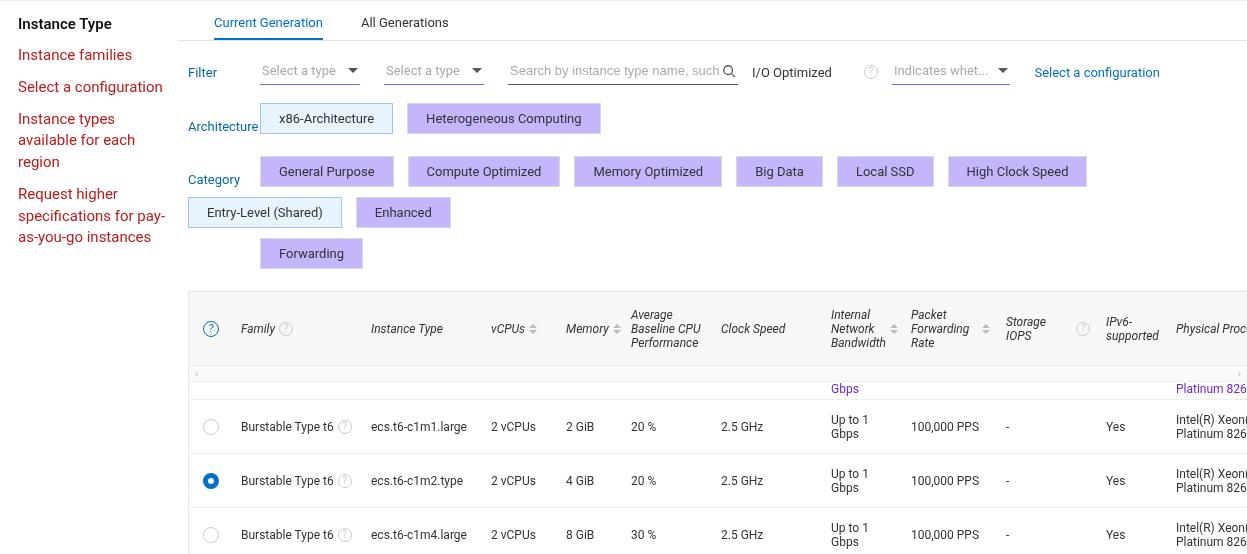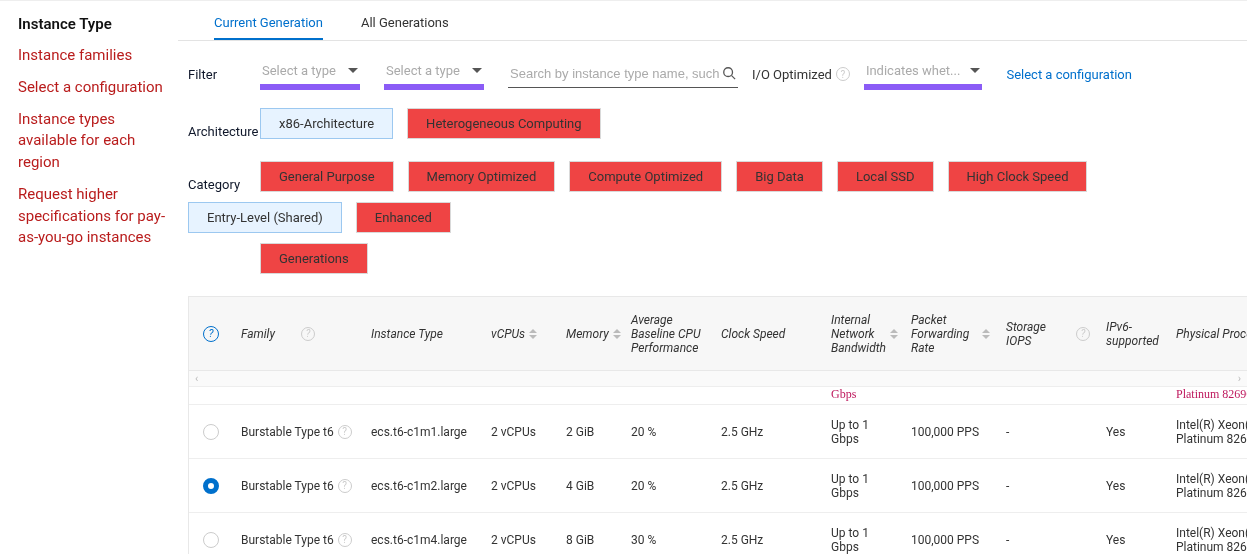--- a/index.html
+++ b/index.html
@@ -6,32 +6,32 @@
 body { font-family: -apple-system, BlinkMacSystemFont, "Segoe UI", Roboto, "Helvetica Neue", Arial, sans-serif; font-size: 13px; color: #333; background: #fff; }
 .page { display: flex; width: 1247px; border-top: 1px solid #eee; }
 .sidebar { width: 178px; padding: 14px 8px 14px 18px; flex-shrink: 0; }
 .sidebar h2 { font-size: 15px; font-weight: 600; color: #111; margin-bottom: 12px; }
 .sidebar-item { font-size: 15px; color: #b91c1c; line-height: 1.45; margin-bottom: 10px; cursor: pointer; }
 .main { flex: 1; overflow: hidden; }
 .tabs { display: flex; border-bottom: 1px solid #e3e3e3; padding-left: 36px; }
 .tab { padding: 14px 0 8px 0; margin-right: 38px; font-size: 13px; color: #333; cursor: pointer; border-bottom: 2px solid transparent; }
 .tab.active { color: #0070cc; border-bottom-color: #0070cc; }
 .filter-row { display: flex; align-items: center; padding: 18px 0 18px 10px; flex-wrap: nowrap; }
-.row-label { font-size: 13px; color: #0f172a; width: 72px; flex-shrink: 0; }
-.select-box { display: flex; align-items: center; justify-content: space-between; border-bottom: 6px solid #8b5cf6; padding: 4px 2px 6px 2px; margin-right: 24px; min-width: 100px; color: #aaa; font-size: 13px; cursor: pointer; }
+.row-label { font-size: 13px; color: #0369a1; width: 72px; flex-shrink: 0; }
+.select-box { display: flex; align-items: center; justify-content: space-between; border-bottom: 1px solid #8b5cf6; padding: 4px 2px 6px 2px; margin-right: 24px; min-width: 100px; color: #aaa; font-size: 13px; cursor: pointer; }
 .caret { width: 0; height: 0; border-left: 5px solid transparent; border-right: 5px solid transparent; border-top: 5px solid #555; margin-left: 10px; }
 .search-box { display: flex; align-items: center; border-bottom: 1px solid #555; padding: 4px 2px 6px 2px; margin-right: 14px; width: 230px; }
 .search-box input { border: none; outline: none; font-size: 13px; width: 100%; color: #333; }
 .search-box input::placeholder { color: #aaa; }
 .search-icon { width: 14px; height: 14px; flex-shrink: 0; }
-.io-label { display: flex; font-size: 13px; color: #333; margin-right: 14px; }
+.io-label { display: flex; font-size: 13px; color: #333; margin-right: 14px; gap: 28px; }
 .help-icon { display: inline-flex; align-items: center; justify-content: center; width: 14px; height: 14px; border: 1px solid #ccc; border-radius: 50%; color: #ccc; font-size: 10px; margin-left: 4px; flex-shrink: 0; }
 .link { color: #0070cc; font-size: 13px; cursor: pointer; }
 .chip-row { display: flex; align-items: flex-end; padding: 0 0 12px 10px; flex-wrap: wrap; }
-.chip { display: inline-flex; align-items: center; justify-content: center; border: 1px solid #d9d9d9; padding: 7px 18px; font-size: 13px; color: #333; margin-right: 14px; margin-bottom: 10px; cursor: pointer; background: #ef4444; white-space: nowrap; }
+.chip { display: inline-flex; align-items: center; justify-content: center; border: 1px solid #d9d9d9; padding: 7px 18px; font-size: 13px; color: #333; margin-right: 14px; margin-bottom: 10px; cursor: pointer; background: #c4b5fd; white-space: nowrap; }
 .chip.active { background: #e7f3ff; border-color: #9cc8f0; }
 .chip-row .row-label { margin-bottom: 10px; }
 .table-wrap { margin-left: 10px; border: 1px solid #e8e8e8; border-right: none; overflow: hidden; }
 .thead { display: flex; background: #f7f7f7; border-bottom: 1px solid #e8e8e8; align-items: center; min-height: 74px; }
 .th, .td { padding: 10px 8px; font-size: 12px; color: #333; display: flex; align-items: center; }
 .th { font-weight: 400; color: #333; font-style: italic; }
 .col-radio { width: 44px; justify-content: center; flex-shrink: 0; }
 .col-family { width: 130px; flex-shrink: 0; }
 .col-itype { width: 120px; flex-shrink: 0; }
 .col-vcpu { width: 75px; flex-shrink: 0; }
@@ -41,26 +41,26 @@
 .col-band { width: 80px; flex-shrink: 0; }
 .col-pps { width: 95px; flex-shrink: 0; }
 .col-iops { width: 100px; flex-shrink: 0; }
 .col-ipv6 { width: 70px; flex-shrink: 0; }
 .col-proc { width: 120px; flex-shrink: 0; }
 .sort { display: inline-flex; flex-direction: column; margin-left: 4px; }
 .sort::before { content: ""; border-left: 4px solid transparent; border-right: 4px solid transparent; border-bottom: 4px solid #bbb; margin-bottom: 2px; }
 .sort::after { content: ""; border-left: 4px solid transparent; border-right: 4px solid transparent; border-top: 4px solid #bbb; }
 .scroll-hint { display: flex; justify-content: space-between; background: #fafafa; border-bottom: 1px solid #eee; color: #bbb; font-size: 11px; padding: 1px 6px; }
 .partial-row { display: flex; border-bottom: 1px solid #eee; height: 18px; overflow: hidden; align-items: flex-start; }
-.partial-row .td { padding-top: 0; color: #be185d; font-size: 12px; white-space: nowrap; font-family: Liberation Serif, serif; }
+.partial-row .td { padding-top: 0; color: #6d28d9; font-size: 12px; white-space: nowrap; }
 .tbody .row { display: flex; border-bottom: 1px solid #eee; min-height: 54px; }
 .radio { width: 16px; height: 16px; border: 1px solid #ccc; border-radius: 50%; display: inline-block; position: relative; cursor: pointer; }
 .radio.selected { border-color: #0070cc; border-width: 5px; }
 .th .help-icon-blue { display: inline-flex; align-items: center; justify-content: center; width: 16px; height: 16px; border: 1px solid #0070cc; color: #0070cc; border-radius: 50%; font-size: 11px; }
-.col-family-head { display: flex; align-items: center; gap: 22px; }
+.col-family-head { display: flex; align-items: center; gap: 0; }
 </style>
 </head>
 <body>
 
 <div class="page">
   <aside class="sidebar">
     <h2>Instance Type</h2>
     <div class="sidebar-item">Instance families</div>
     <div class="sidebar-item">Select a configuration</div>
     <div class="sidebar-item">Instance types available for each region</div>
@@ -104,30 +104,30 @@
 
     <div class="chip-row">
       <div class="row-label">Architecture</div>
       <div class="chip active">x86-Architecture</div>
       <div class="chip">Heterogeneous Computing</div>
     </div>
 
     <div class="chip-row">
       <div class="row-label">Category</div>
       <div class="chip">General Purpose</div>
+      <div class="chip">Compute Optimized</div>
       <div class="chip">Memory Optimized</div>
-      <div class="chip">Compute Optimized</div>
       <div class="chip">Big Data</div>
       <div class="chip">Local SSD</div>
       <div class="chip">High Clock Speed</div>
       <div class="chip active">Entry-Level (Shared)</div>
       <div class="chip">Enhanced</div>
       <div style="flex-basis:100%;height:0"></div>
       <div class="row-label"></div>
-      <div class="chip">Generations</div>
+      <div class="chip">Forwarding</div>
     </div>
 
     <div class="table-wrap">
       <div class="thead">
         <div class="th col-radio">
             <span class="help-icon-blue">?</span>
           </div>
         <div class="th col-family col-family-head">
             <span>Family</span>
             <span class="help-icon">?</span>
@@ -194,21 +194,21 @@
             <div class="td col-pps">100,000 PPS</div>
             <div class="td col-iops">-</div>
             <div class="td col-ipv6">Yes</div>
             <div class="td col-proc">Intel(R) Xeon(R) Platinum 8269CY</div>
           </div>
           <div class="row">
             <div class="td col-radio">
               <span class="radio selected"></span>
             </div>
             <div class="td col-family">Burstable Type t6 <span class="help-icon">?</span></div>
-            <div class="td col-itype">ecs.t6-c1m2.large</div>
+            <div class="td col-itype">ecs.t6-c1m2.type</div>
             <div class="td col-vcpu">2 vCPUs</div>
             <div class="td col-mem">4 GiB</div>
             <div class="td col-baseline">20 %</div>
             <div class="td col-clock">2.5 GHz</div>
             <div class="td col-band">Up to 1 Gbps</div>
             <div class="td col-pps">100,000 PPS</div>
             <div class="td col-iops">-</div>
             <div class="td col-ipv6">Yes</div>
             <div class="td col-proc">Intel(R) Xeon(R) Platinum 8269CY</div>
           </div>

